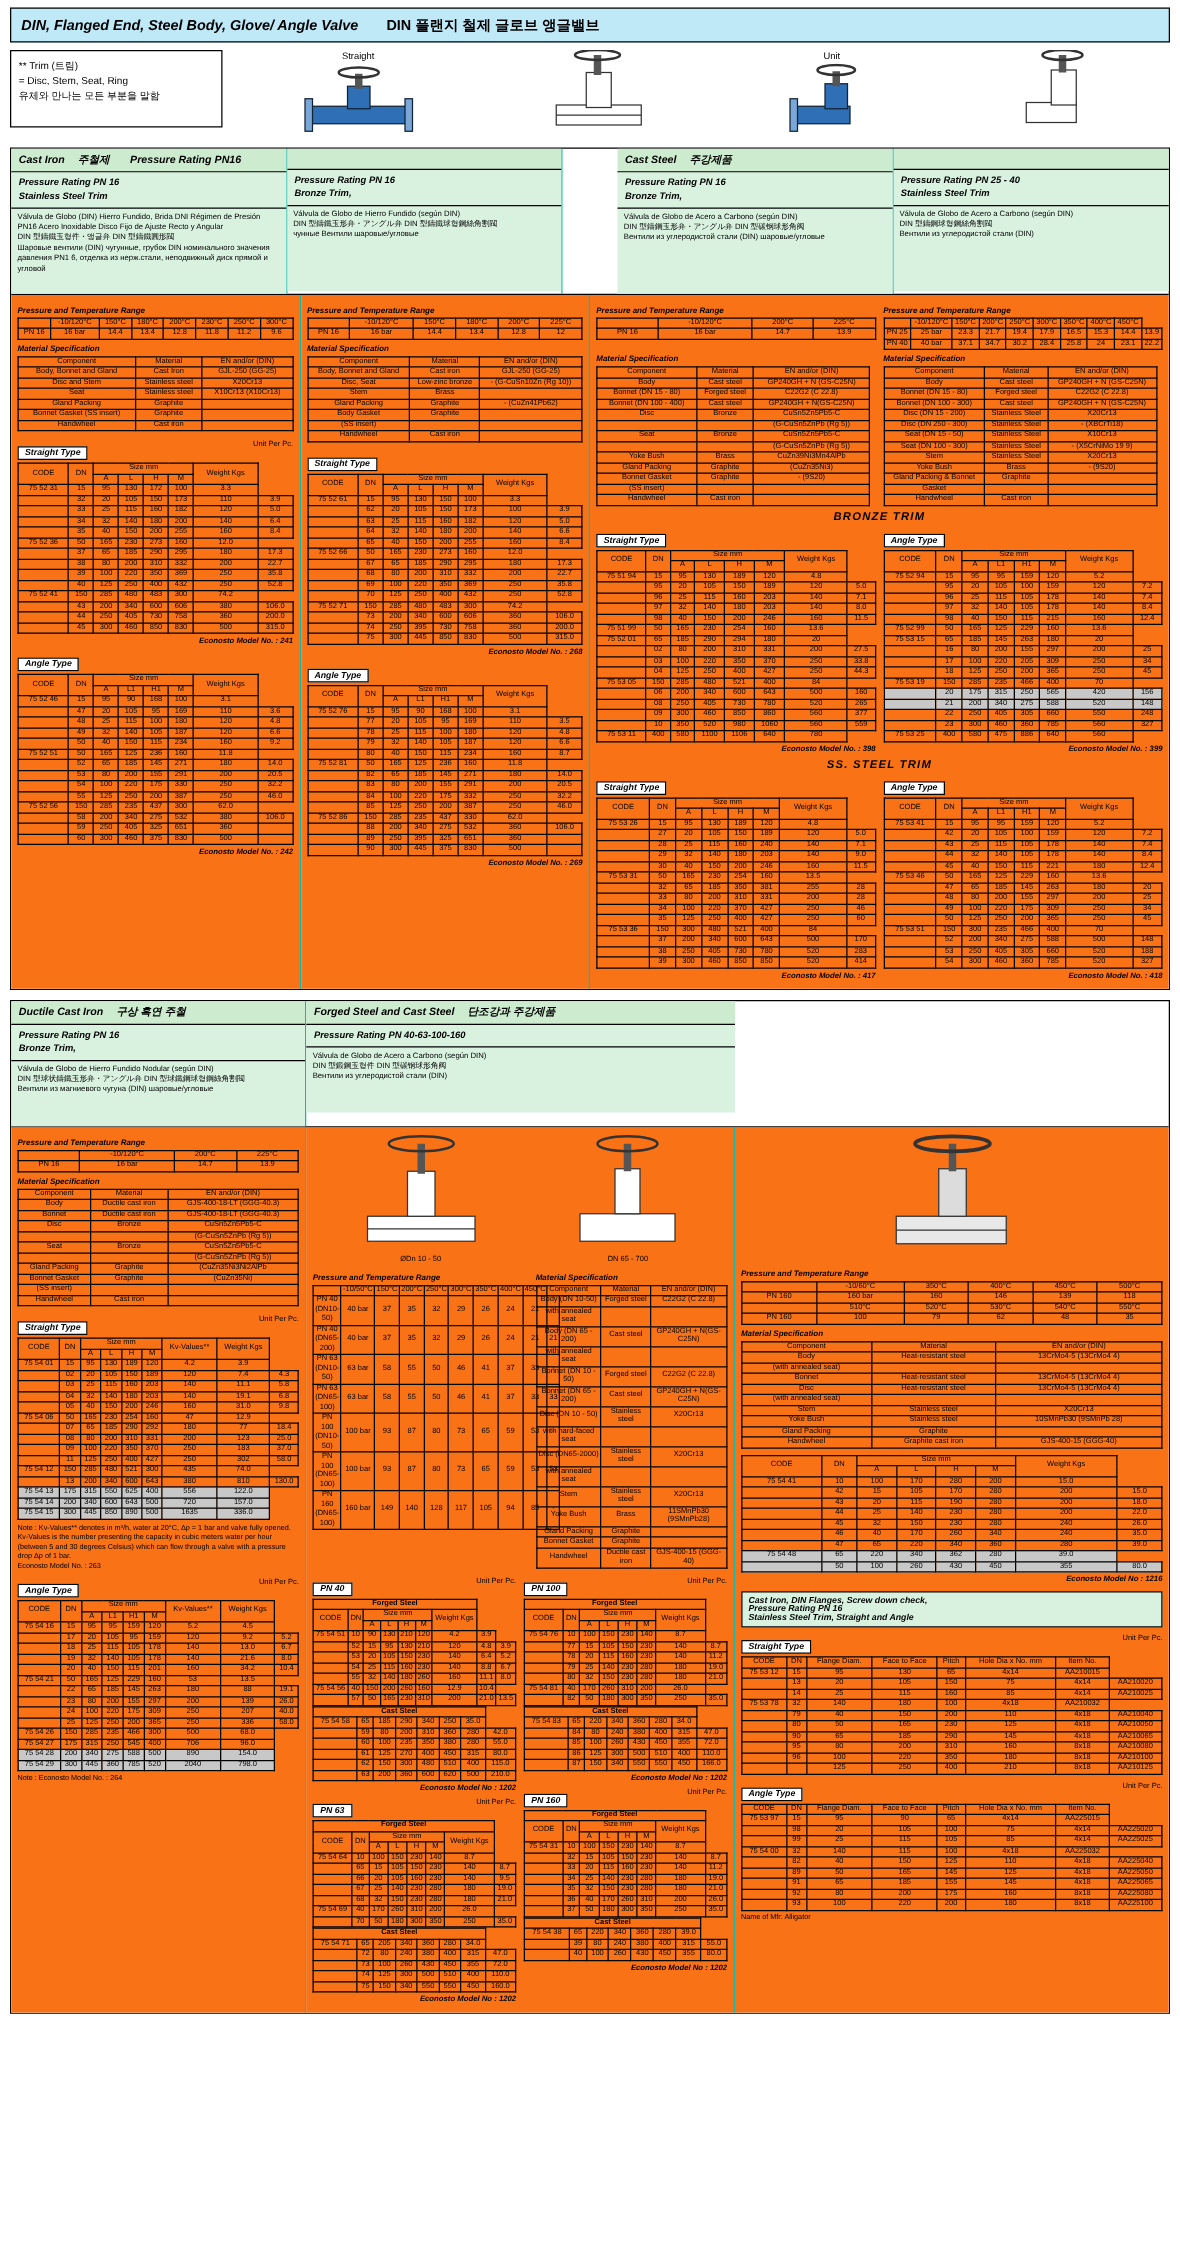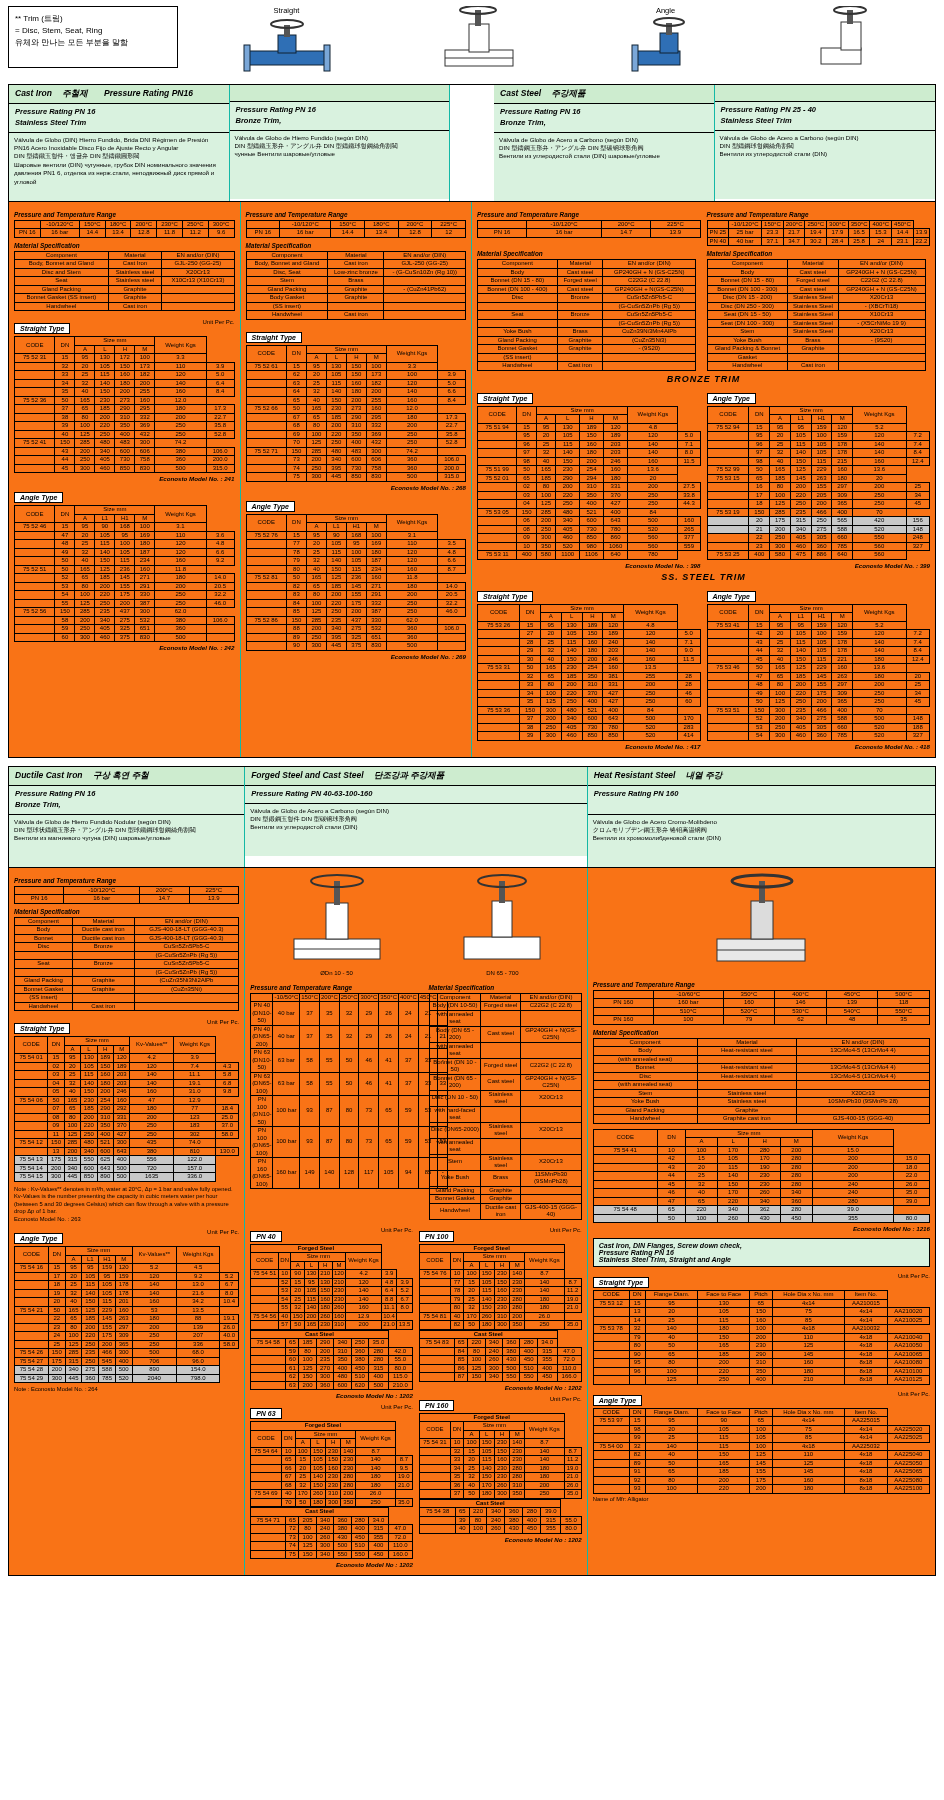--- a/index.html
+++ b/index.html
@@ -35,20 +35,24 @@
   .sec-title{text-align:center;font-size:9px;font-weight:bold;font-style:italic;letter-spacing:1px;margin:3px 0 3px 0;}
   .clear{clear:both;}
   .flexrow{display:flex;gap:6px;}
   .note{font-size:5.8px;line-height:1.3;}
 </style>
 </head>
 <body>
 
 <div class="page">
 
+  <div class="title-bar">
+    <span class="t1">DIN,  Flanged End,  Steel Body, Glove/ Angle Valve</span>
+    <span class="t2">DIN 플랜지 철제 글로브 앵글밸브</span>
+  </div>
 
   <div class="top-area">
     <div class="trim-box">
       <div>** Trim (트림)</div>
       <div>= Disc, Stem, Seat, Ring</div>
       <div>유체와 만나는 모든 부분을 말함</div>
     </div>
     <div class="valve-figs">
       <div class="fig">
         <div class="cap">Straight</div>
@@ -64,21 +68,21 @@
       <div class="fig">
         <svg width="80" height="72" viewBox="0 0 80 72">
           <rect x="6" y="44" width="68" height="16" fill="#fff" stroke="#333"></rect>
           <rect x="30" y="18" width="20" height="28" fill="#fff" stroke="#333"></rect>
           <rect x="36" y="4" width="6" height="16" fill="#555"></rect>
           <ellipse cx="39" cy="4" rx="18" ry="4" fill="none" stroke="#333" stroke-width="2"></ellipse>
           <line x1="6" y1="52" x2="74" y2="52" stroke="#333"></line>
         </svg>
       </div>
       <div class="fig">
-        <div class="cap">Angle</div>
+        <div class="cap">Unit</div>
         <svg width="80" height="60" viewBox="0 0 80 60">
           <rect x="10" y="34" width="44" height="14" fill="#2f6fb5" stroke="#123"></rect>
           <rect x="6" y="28" width="6" height="26" fill="#7aa7d8" stroke="#123"></rect>
           <rect x="34" y="16" width="18" height="20" fill="#2f6fb5" stroke="#123"></rect>
           <rect x="40" y="6" width="6" height="12" fill="#555"></rect>
           <ellipse cx="43" cy="5" rx="15" ry="4" fill="none" stroke="#333" stroke-width="2"></ellipse>
         </svg>
       </div>
       <div class="fig">
         <svg width="70" height="66" viewBox="0 0 70 66">
@@ -1820,33 +1824,20 @@
           <span>Forged Steel and Cast Steel</span>
           <span style="margin-left:8px;">단조강과 주강제품</span>
         </div>
         <div class="sub-green">
           <div>Pressure Rating PN 40-63-100-160</div>
         </div>
         <div class="desc" style="white-space:pre-line;height:46px;overflow:hidden;">Válvula de Globo de Acero a Carbono (según DIN)
 DIN 型鍛鋼玉형件  DIN 型碳钢球形角阀
 Вентили из углеродистой стали (DIN)</div>
       </div>
-      <div class="col" style="width:37.5%;">
-        <div class="hdr-green">
-          <span>Heat Resistant Steel</span>
-          <span style="margin-left:8px;">내열 주강</span>
-        </div>
-        <div class="sub-green">
-          <div>Pressure Rating PN 160</div>
-          <div>&nbsp;</div>
-        </div>
-        <div class="desc" style="white-space:pre-line;height:46px;overflow:hidden;">Válvula de Globo de Acero Cromo-Molibdeno
-クロムモリブデン鋼玉形弁  铬钼高温钢阀
-Вентили из хромомолибденовой стали (DIN)</div>
-      </div>
     </div>
 
     <div class="grid4" style="background:#fff;border-top:1px solid #000;">
 
       <div class="col white-body" style="width:25.5%;">
         <div class="ptr">Pressure and Temperature Range</div>
         <table id="du-pt" style="width: 100%;">
             <tbody>
               <tr>
                 <th></th>

